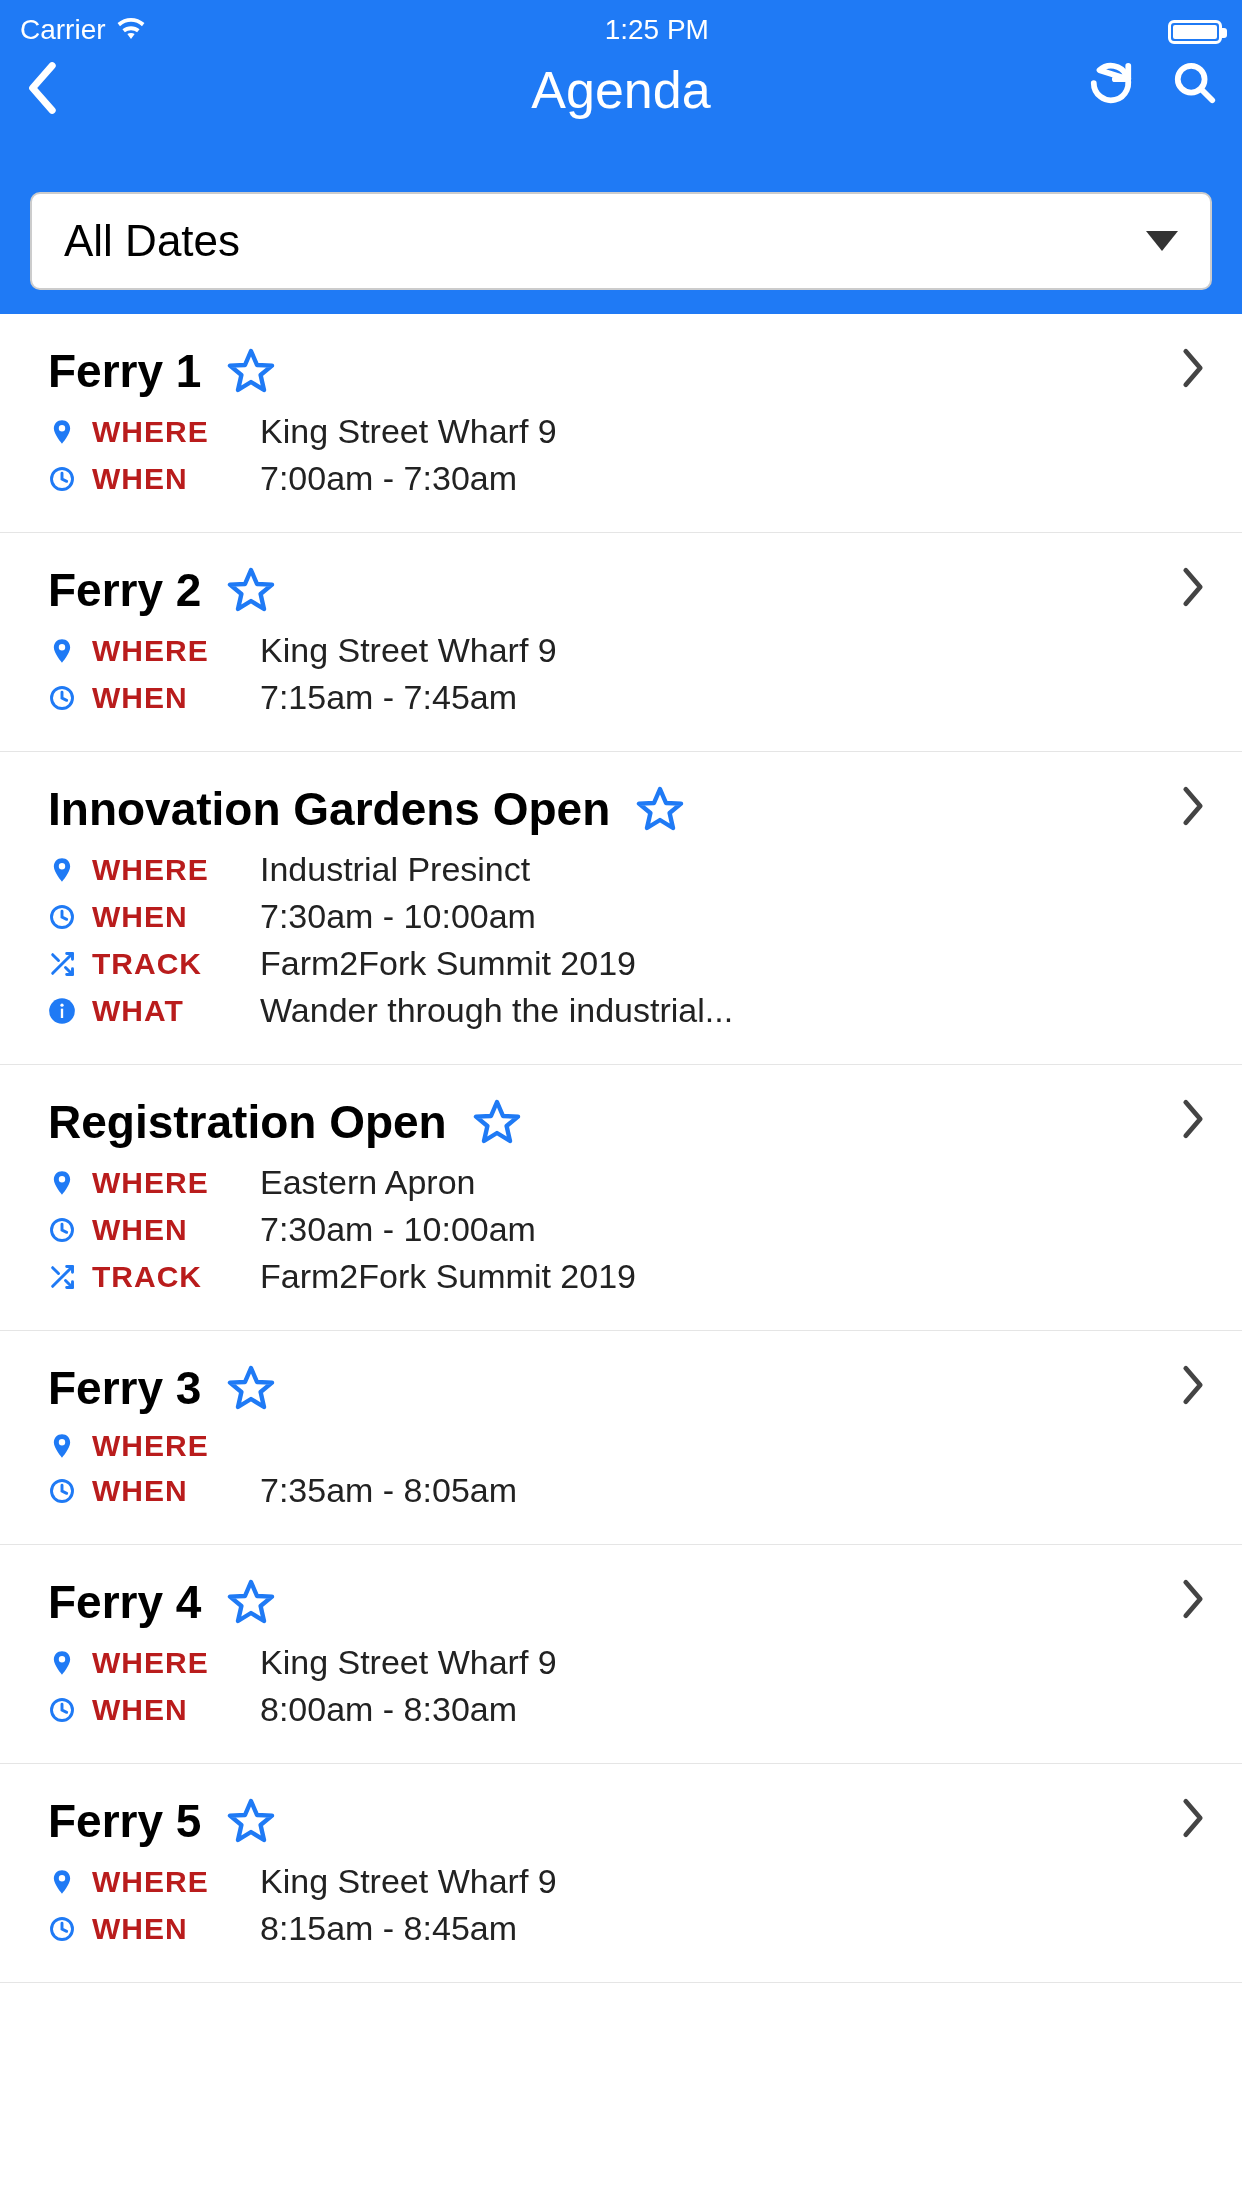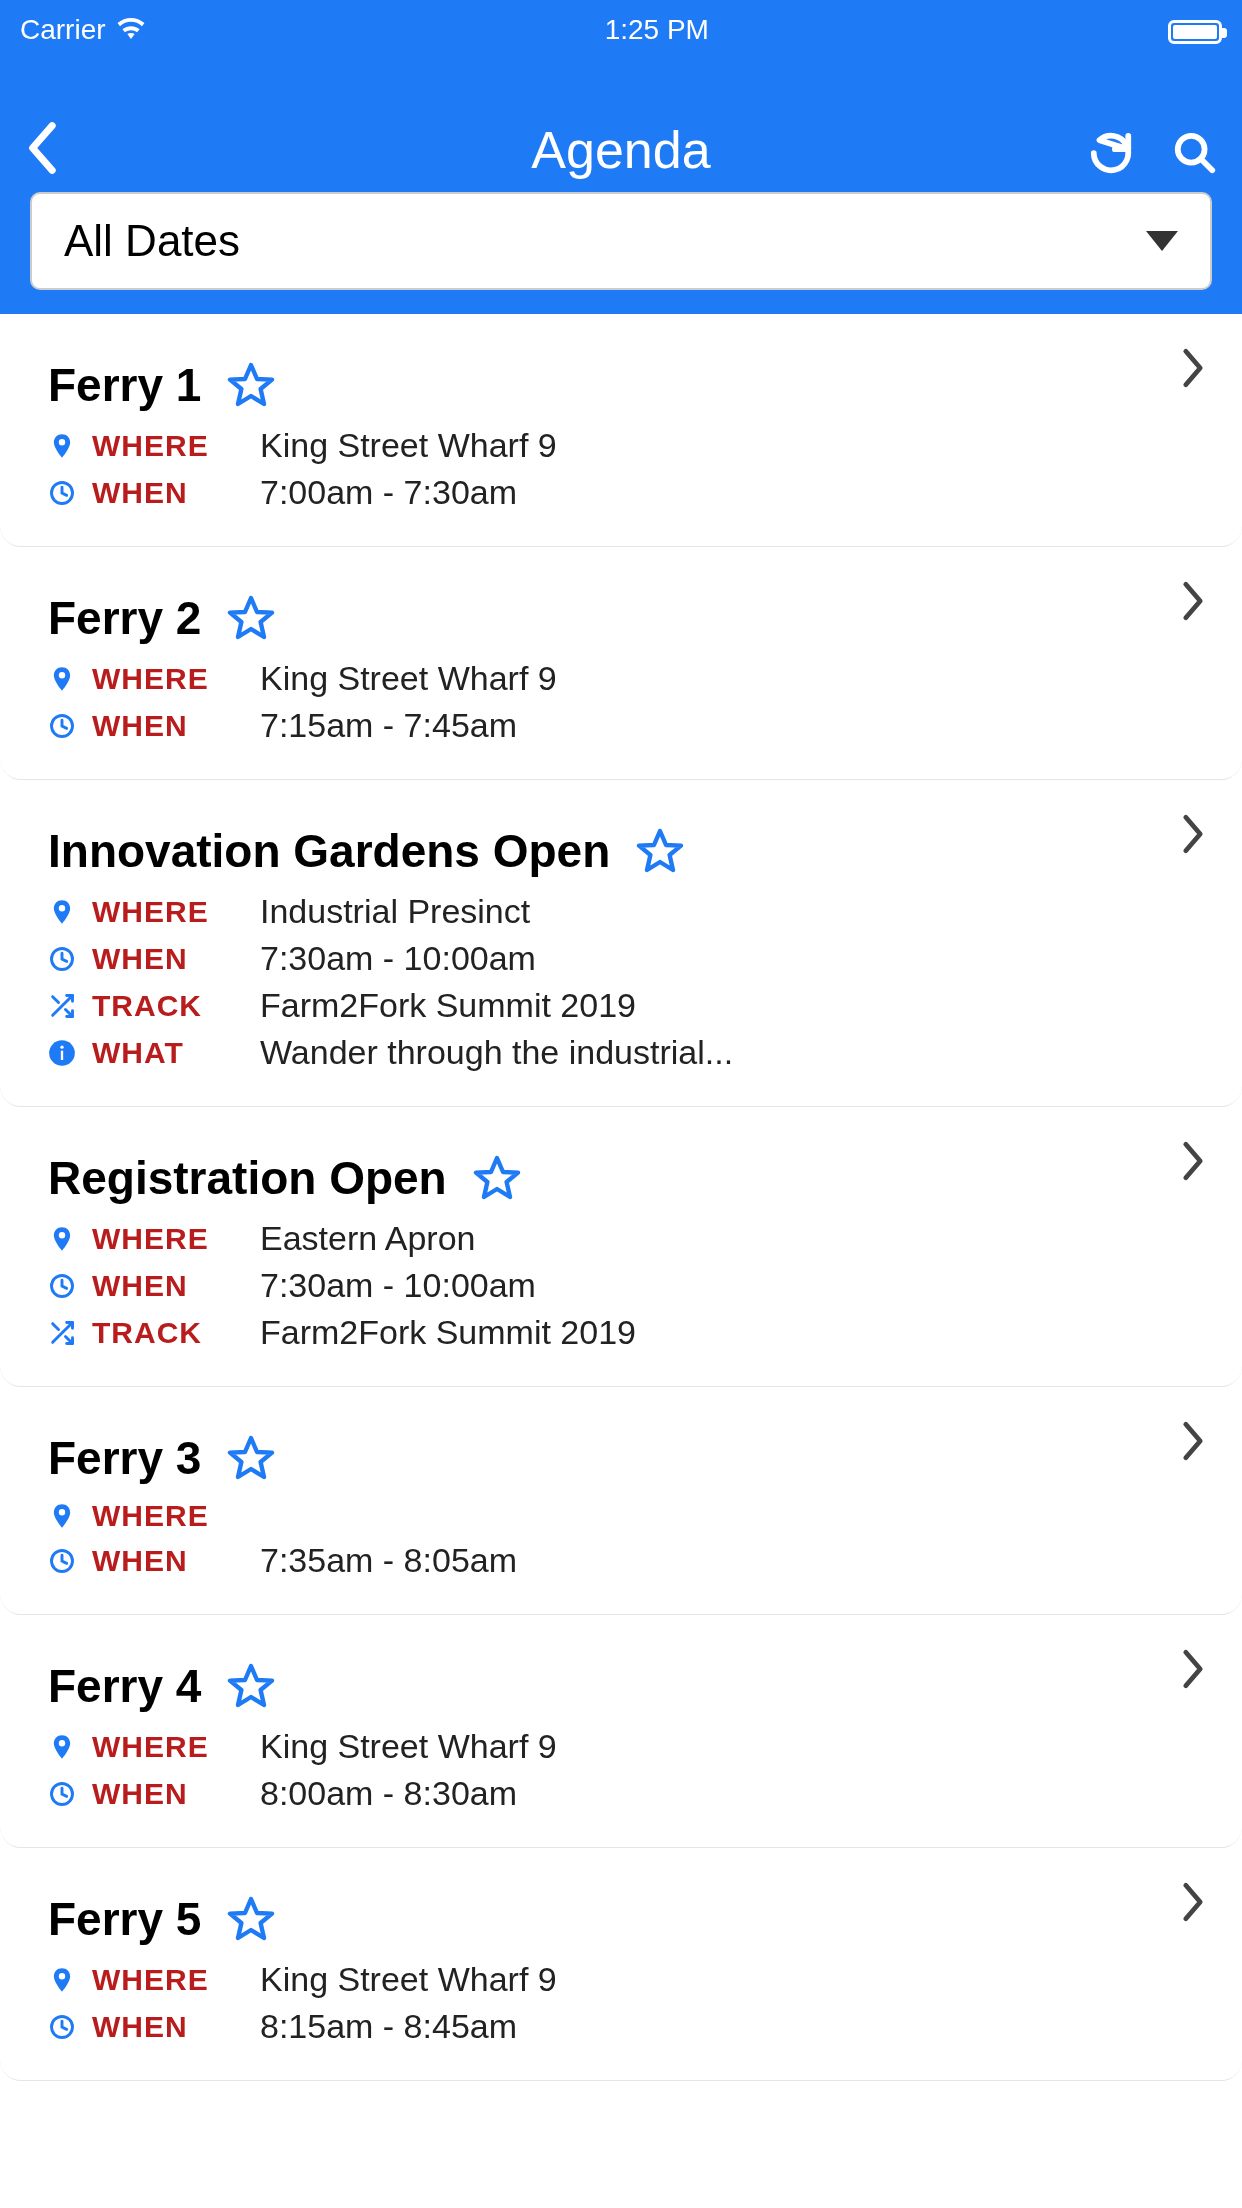--- a/index.html
+++ b/index.html
@@ -20,21 +20,21 @@
     justify-content: space-between;
     height: 60px;
     padding: 0 20px;
     font-size: 28px;
     font-weight: 500;
   }
   .status-left { display: flex; align-items: flex-end; gap: 10px; }
   .status-right { display: flex; align-items: center; }
   .nav-bar {
     display: flex;
-    align-items: flex-end;
+    align-items: flex-start;
     justify-content: space-between;
     height: 120px;
     padding: 0 24px;
   }
   .nav-title {
     font-size: 52px;
     font-weight: 500;
     text-align: center;
     flex: 1;
   }
@@ -53,23 +53,22 @@
     justify-content: space-between;
     padding: 0 32px;
     color: #000;
     font-size: 44px;
   }
   .list {
     width: 100%;
   }
   .row {
     border-bottom: 1px solid #e5e5e5;
-    padding: 44px 30px 34px 48px;
+    padding: 30px 30px 34px 48px;
     position: relative;
-    border-radius: 21px;
   }
   .row-title-line {
     display: flex;
     align-items: center;
     gap: 26px;
     margin-bottom: 14px;
   }
   .row-title {
     font-size: 46px;
     font-weight: 700;

